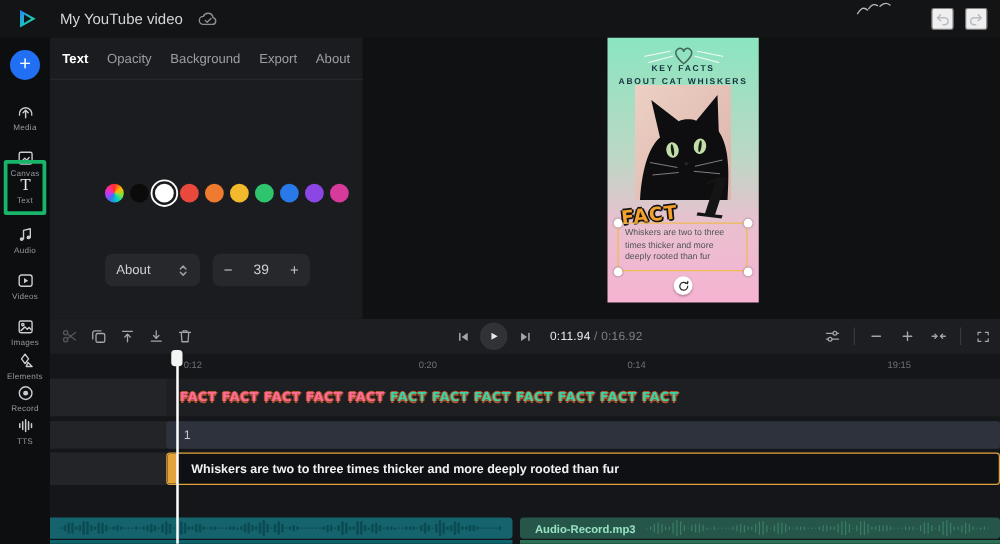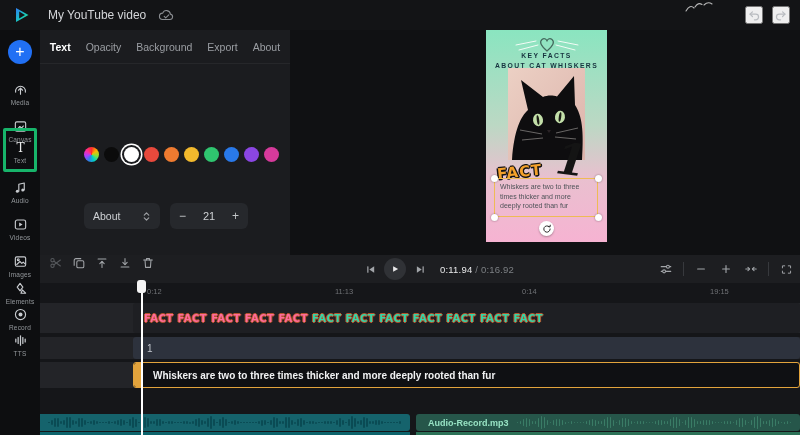--- a/index.html
+++ b/index.html
@@ -71,21 +71,21 @@
   #sel-text { position:absolute; left:5px; top:3px; font-size:7px; line-height:9.5px; color:#4e5358; white-space:pre-line; }
   .handle { position:absolute; width:7px; height:7px; border-radius:50%; background:#ffffff;
             box-shadow:0 0 2px rgba(0,0,0,.45); }
   #rotate-handle { position:absolute; left:53px; top:191px; width:15px; height:15px; border-radius:50%;
                    background:#ffffff; box-shadow:0 1px 2px rgba(0,0,0,.3);
                    display:flex; align-items:center; justify-content:center; color:#2b2b2b; }
 
   
   #timeline { position:absolute; left:40px; top:255px; width:760px; height:180px; background:#151619; }
   #tl-toolbar { position:absolute; left:0; top:0; width:760px; height:28px; background:#1d1e21;
-                display:flex; align-items:flex-start; }
+                display:flex; align-items:center; }
   .tl-btn { width:16px; height:16px; color:#a2a5a9; display:flex; align-items:center; justify-content:center;
             background:none; border:none; }
   .tl-btn.disabled { color:#55585c; }
   #tl-left { display:flex; gap:7px; margin-left:8px; }
   #transport { position:absolute; left:322px; top:0; height:28px; display:flex; align-items:center; gap:6px; }
   #play-btn { width:22px; height:22px; border-radius:50%; background:#303236; border:none;
               display:flex; align-items:center; justify-content:center; color:#e9e9ea; }
   #time-display { font-size:9.5px; color:#7d8084; margin-left:6px; letter-spacing:.2px; }
   #time-display .cur { color:#e8e9ea; }
   #tl-right { position:absolute; right:6px; top:0; height:28px; display:flex; align-items:center; gap:9px; }
@@ -269,21 +269,21 @@
   <div class="select-box" style="left:44px; top:173px; width:76px;">
     <span>About</span>
     <svg class="chev" width="9" height="13" viewBox="0 0 10 14" fill="none" stroke="currentColor" stroke-width="1.3" stroke-linecap="round" stroke-linejoin="round">
       <path d="M2.5 5.5 L5 3 L7.5 5.5"></path>
         <path d="M2.5 8.5 L5 11 L7.5 8.5"></path>
     </svg>
   </div>
 
   <div id="stepper">
     <button class="st-btn">−</button>
-    <span>21</span>
+    <span>39</span>
     <button class="st-btn">+</button>
   </div>
 </section>
 
 <section id="preview-area">
   <div id="video-canvas">
     <svg style="position:absolute;left:28px;top:2px" width="66" height="22" viewBox="0 0 66 22" fill="none" stroke-linecap="round">
       <g stroke="#f2fcf6" stroke-width="1">
         <path d="M2 13 L22 9"></path>
           <path d="M5 18 L24 13"></path>
@@ -435,22 +435,22 @@
             <path d="M10.2 3.5 H13 V6"></path>
             <path d="M13 10 V12.5 H10.2"></path>
             <path d="M5.8 12.5 H3 V10"></path>
         </svg>
       </button>
     </div>
   </div>
 
   <div id="ruler">
     <span class="ruler-lbl" style="left:107px">0:12</span>
-    <span class="ruler-lbl" style="left:295px">11:13</span>
-    <span class="ruler-lbl" style="left:482px">0:14</span>
+    <span class="ruler-lbl" style="left:295px">0:20</span>
+    <span class="ruler-lbl" style="left:462px">0:14</span>
     <span class="ruler-lbl" style="left:670px">19:15</span>
   </div>
 
   <div class="track-row" style="top:48px; height:30px;">
     <div class="clip" id="clip-fact">
         <span class="fw pink">FACT</span>
         <span class="fw pink">FACT</span>
         <span class="fw pink">FACT</span>
         <span class="fw pink">FACT</span>
         <span class="fw pink">FACT</span>

